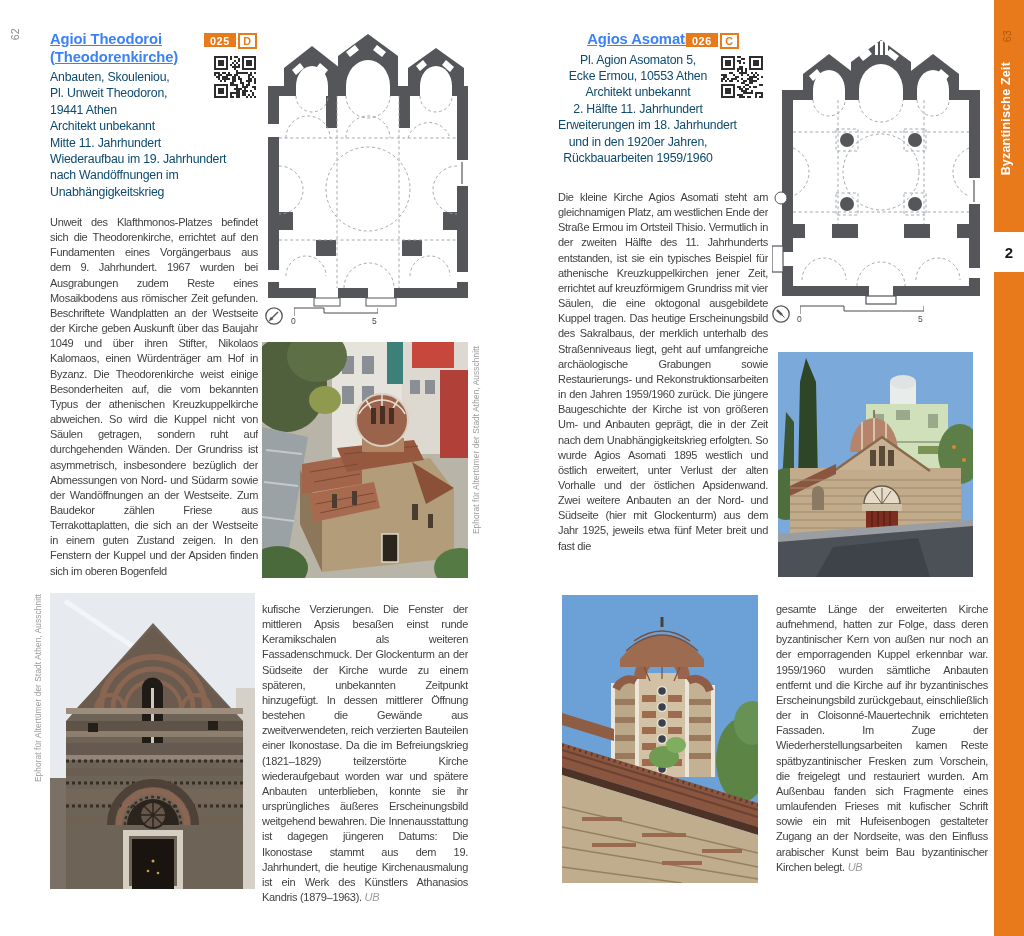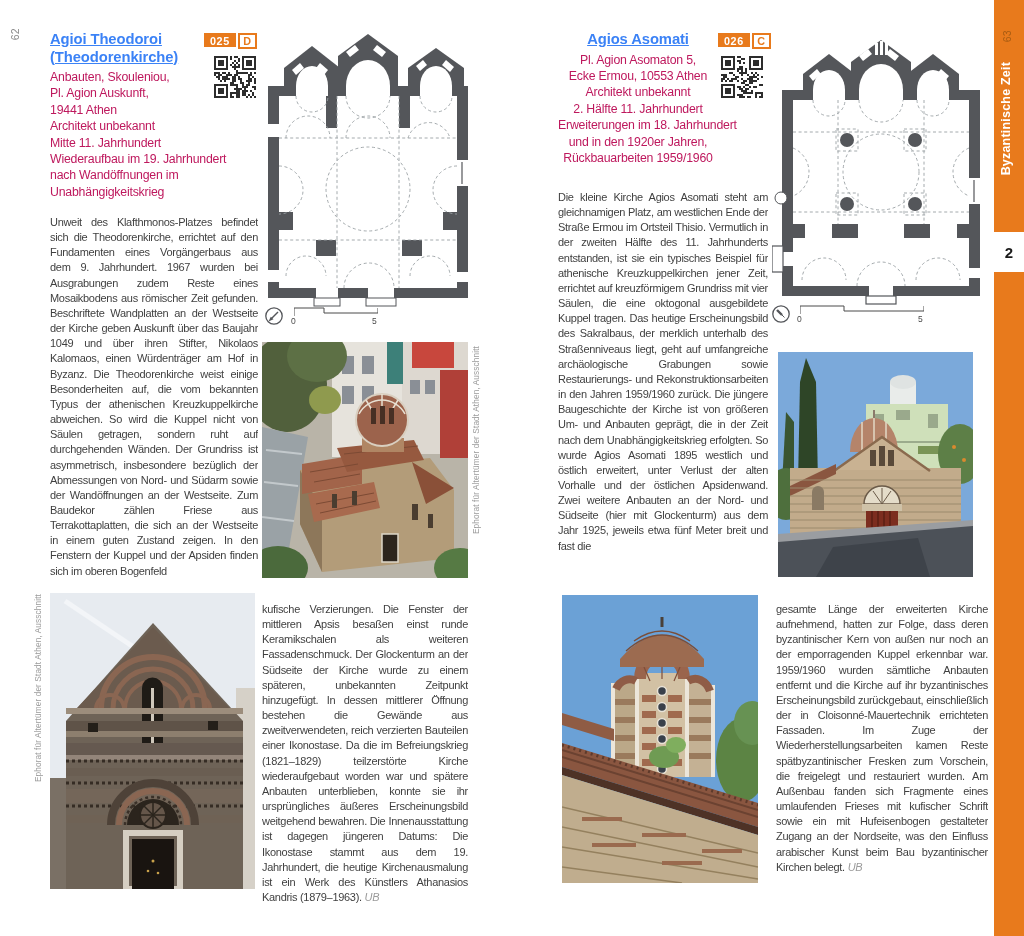--- a/index.html
+++ b/index.html
@@ -2,21 +2,21 @@
 <html lang="de"><head>
 <meta charset="utf-8">
 <style>
   html,body{margin:0;padding:0;background:#ffffff;}
   body{font-family:"Liberation Sans",sans-serif;}
   .spread{position:relative;width:1024px;height:936px;background:#fff;overflow:hidden;}
   .abs{position:absolute;}
   .vtext{writing-mode:vertical-rl;transform:rotate(180deg);}
   .pagenum{font-size:10.5px;color:#8a8a8a;letter-spacing:.3px;}
   .title{color:#3b82f6;font-weight:700;font-size:14.8px;line-height:17.5px;letter-spacing:-0.1px;white-space:nowrap;text-decoration:underline;}
-  .addr div{font-size:12.3px;line-height:16.4px;color:#be185d;white-space:nowrap;letter-spacing:-0.2px;}
+  .addr div{font-size:12.3px;line-height:16.4px;color:#0c4a6e;white-space:nowrap;letter-spacing:-0.2px;}
   .addr{margin-top:3px;}
   .badge{display:flex;gap:2px;align-items:flex-start;height:16px;}
   .badge-num{background:#e87a1c;color:#fff;font-size:10.8px;font-weight:700;padding:2px 6px 0 6px;letter-spacing:.6px;}
   .badge-letter{border:2.5px solid #e87a1c;color:#e87a1c;font-weight:700;font-size:10.8px;display:flex;align-items:center;padding:0 3.5px;}
   .qr{width:42px;height:42px;}
   .qr svg{width:100%;height:100%;}
   .body-col{font-size:11px;line-height:15.15px;letter-spacing:-0.3px;color:#3f3f3f;text-align:justify;overflow:hidden;hyphens:auto;-webkit-hyphens:auto;}
   .body-col i{color:#9b9b9b;}
   .photo{overflow:hidden;background:#ccc;}
   .photo svg{display:block;width:100%;height:100%;}
@@ -35,21 +35,21 @@
 
   <div class="abs vtext pagenum" style="left:9px;top:28px;">62</div>
 
   <section>
 
     <header class="abs" style="left:50px;top:31px;width:158px;">
       <div class="title">Agioi Theodoroi</div>
       <div class="title">(Theodorenkirche)</div>
       <div class="addr">
           <div>Anbauten, Skouleniou,</div>
-          <div>Pl. Agion Auskunft,</div>
+          <div>Pl. Unweit Theodoron,</div>
           <div>19441 Athen</div>
           <div>Architekt unbekannt</div>
           <div>Mitte 11. Jahrhundert</div>
           <div>Wiederaufbau im 19. Jahrhundert</div>
           <div>nach Wandöffnungen im</div>
           <div>Unabhängigkeitskrieg</div>
         </div>
     </header>
 
     <div class="abs badge" style="left:204px;top:33px;">
@@ -411,21 +411,21 @@
           <div>Pl. Agion Asomaton 5,</div>
           <div>Ecke Ermou, 10553 Athen</div>
           <div>Architekt unbekannt</div>
           <div>2. Hälfte 11. Jahrhundert</div>
           <div>Erweiterungen im 18. Jahrhundert</div>
           <div>und in den 1920er Jahren,</div>
           <div>Rückbauarbeiten 1959/1960</div>
         </div>
     </header>
 
-    <div class="abs badge" style="left:718px;top:33px;">
+    <div class="abs badge" style="left:686px;top:33px;">
       <span class="badge-num">026</span>
       <span class="badge-letter">C</span>
     </div>
 
     <div class="abs qr" style="left:721px;top:56px;">
       <svg viewBox="0 0 21 21" fill="#2d2d2d" shape-rendering="crispEdges">
           <rect x="8" y="0" width="1" height="1"></rect>
           <rect x="9" y="0" width="1" height="1"></rect>
           <rect x="10" y="1" width="1" height="1"></rect>
           <rect x="11" y="1" width="1" height="1"></rect>

